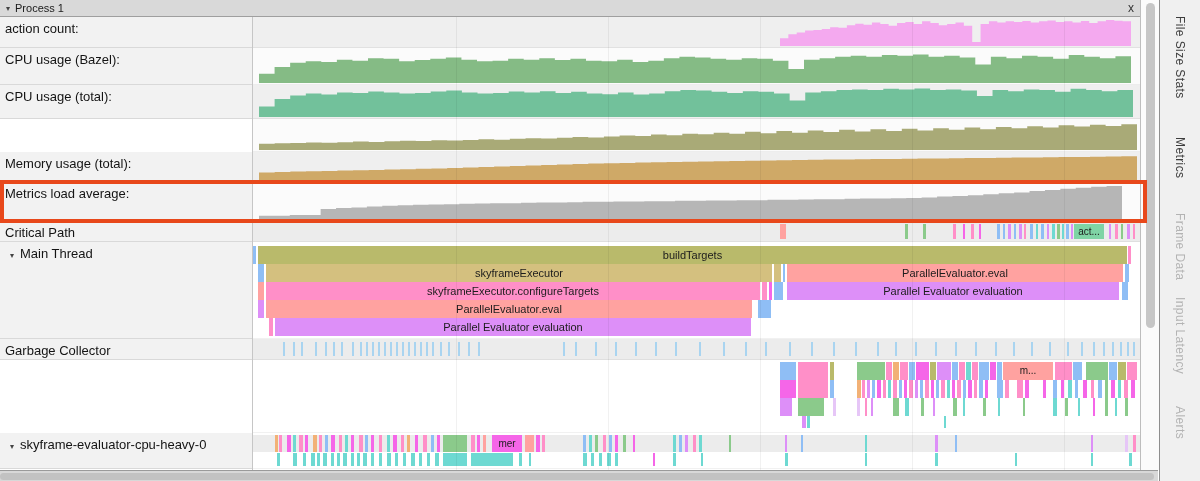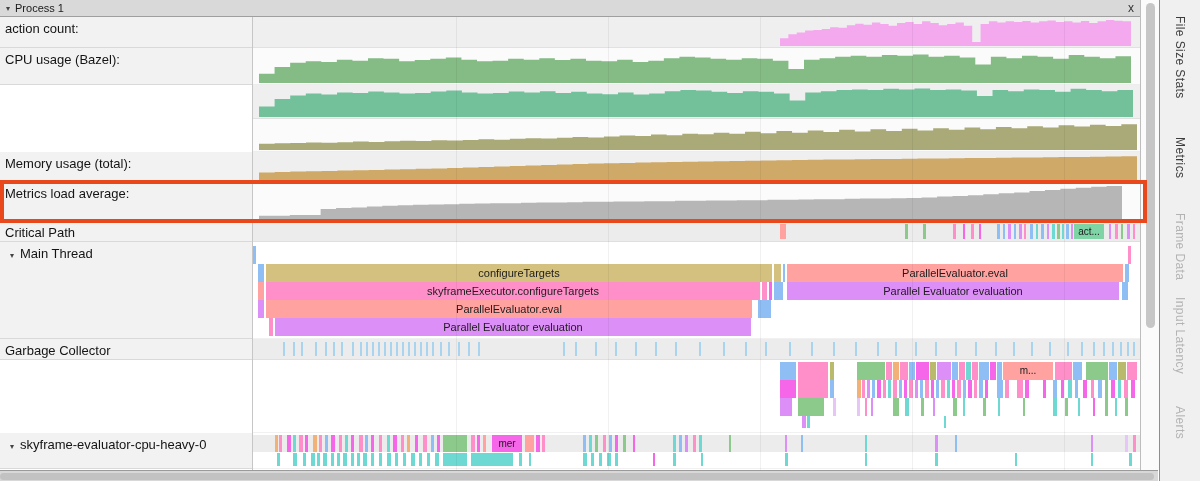--- a/index.html
+++ b/index.html
@@ -45,20 +45,21 @@
       <svg width="351" height="26" viewBox="0 0 351 26" preserveAspectRatio="none" style="position: absolute; left: 527px; bottom: 1px;">
         <path d="M0 26L0.00 18.20L8.36 18.20L8.36 14.30L16.71 14.30L16.71 12.48L25.07 12.48L25.07 10.40L33.43 10.40L33.43 9.88L41.79 9.88L41.79 9.10L50.14 9.10L50.14 7.28L58.50 7.28L58.50 7.80L66.86 7.80L66.86 5.20L75.21 5.20L75.21 3.64L83.57 3.64L83.57 4.68L91.93 4.68L91.93 2.60L100.29 2.60L100.29 3.90L108.64 3.90L108.64 5.72L117.00 5.72L117.00 3.12L125.36 3.12L125.36 2.08L133.71 2.08L133.71 3.90L142.07 3.90L142.07 1.30L150.43 1.30L150.43 3.12L158.79 3.12L158.79 5.20L167.14 5.20L167.14 3.90L175.50 3.90L175.50 2.60L183.86 2.60L183.86 5.72L192.21 5.72L192.21 22.10L200.57 22.10L200.57 3.90L208.93 3.90L208.93 1.30L217.29 1.30L217.29 2.60L225.64 2.60L225.64 1.30L234.00 1.30L234.00 2.08L242.36 2.08L242.36 1.04L250.71 1.04L250.71 2.60L259.07 2.60L259.07 1.30L267.43 1.30L267.43 0.52L275.79 0.52L275.79 2.08L284.14 2.08L284.14 1.30L292.50 1.30L292.50 2.60L300.86 2.60L300.86 1.04L309.21 1.04L309.21 3.12L317.57 3.12L317.57 1.30L325.93 1.30L325.93 0.00L334.29 0.00L334.29 0.78L342.64 0.78L342.64 1.30L351.00 1.30L351 26Z" fill="#f4a9ef"></path>
       </svg>
     </div>
     <div class="lbl" style="top: 31px; height: 37px;"><span>CPU usage (Bazel):</span></div>
     <div class="trk" style="top: 31px; height: 37px; background: rgb(251, 251, 251);">
       <svg width="872" height="31" viewBox="0 0 872 31" preserveAspectRatio="none" style="position: absolute; left: 6px; bottom: 1px;">
         <path d="M0 31L0.00 21.70L15.57 21.70L15.57 14.88L31.14 14.88L31.14 10.85L46.71 10.85L46.71 9.30L62.29 9.30L62.29 9.92L77.86 9.92L77.86 7.75L93.43 7.75L93.43 8.68L109.00 8.68L109.00 6.20L124.57 6.20L124.57 6.82L140.14 6.82L140.14 9.30L155.71 9.30L155.71 8.06L171.29 8.06L171.29 6.82L186.86 6.82L186.86 5.58L202.43 5.58L202.43 7.75L218.00 7.75L218.00 9.30L233.57 9.30L233.57 8.68L249.14 8.68L249.14 6.82L264.71 6.82L264.71 7.75L280.29 7.75L280.29 6.20L295.86 6.20L295.86 8.06L311.43 8.06L311.43 6.82L327.00 6.82L327.00 8.68L342.57 8.68L342.57 9.30L358.14 9.30L358.14 7.75L373.71 7.75L373.71 9.92L389.29 9.92L389.29 8.68L404.86 8.68L404.86 6.20L420.43 6.20L420.43 4.65L436.00 4.65L436.00 5.58L451.57 5.58L451.57 6.82L467.14 6.82L467.14 7.75L482.71 7.75L482.71 6.20L498.29 6.20L498.29 6.82L513.86 6.82L513.86 8.68L529.43 8.68L529.43 17.05L545.00 17.05L545.00 7.75L560.57 7.75L560.57 6.20L576.14 6.20L576.14 4.65L591.71 4.65L591.71 3.72L607.29 3.72L607.29 4.65L622.86 4.65L622.86 3.10L638.43 3.10L638.43 3.72L654.00 3.72L654.00 2.48L669.57 2.48L669.57 4.65L685.14 4.65L685.14 3.72L700.71 3.72L700.71 5.58L716.29 5.58L716.29 12.40L731.86 12.40L731.86 4.65L747.43 4.65L747.43 6.20L763.00 6.20L763.00 3.72L778.57 3.72L778.57 4.65L794.14 4.65L794.14 6.82L809.71 6.82L809.71 3.10L825.29 3.10L825.29 4.65L840.86 4.65L840.86 6.20L856.43 6.20L856.43 4.34L872.00 4.34L872 31Z" fill="#85bb85"></path>
       </svg>
     </div>
+    <div class="lbl" style="top: 68px; height: 34px;"><span>CPU usage (total):</span></div>
     <div class="trk" style="top: 68px; height: 34px; background: rgb(239, 239, 239);">
       <svg width="874" height="30" viewBox="0 0 874 30" preserveAspectRatio="none" style="position: absolute; left: 6px; bottom: 1px;">
         <path d="M0 30L0.00 19.50L15.61 19.50L15.61 12.00L31.21 12.00L31.21 8.40L46.82 8.40L46.82 6.60L62.43 6.60L62.43 7.50L78.04 7.50L78.04 5.40L93.64 5.40L93.64 6.00L109.25 6.00L109.25 4.50L124.86 4.50L124.86 5.40L140.46 5.40L140.46 6.60L156.07 6.60L156.07 6.00L171.68 6.00L171.68 4.50L187.29 4.50L187.29 3.60L202.89 3.60L202.89 5.40L218.50 5.40L218.50 6.60L234.11 6.60L234.11 6.00L249.71 6.00L249.71 4.50L265.32 4.50L265.32 5.40L280.93 5.40L280.93 4.20L296.54 4.20L296.54 6.00L312.14 6.00L312.14 4.80L327.75 4.80L327.75 6.60L343.36 6.60L343.36 7.20L358.96 7.20L358.96 5.40L374.57 5.40L374.57 7.50L390.18 7.50L390.18 6.60L405.79 6.60L405.79 4.20L421.39 4.20L421.39 3.00L437.00 3.00L437.00 3.60L452.61 3.60L452.61 4.80L468.21 4.80L468.21 6.00L483.82 6.00L483.82 4.20L499.43 4.20L499.43 4.80L515.04 4.80L515.04 6.60L530.64 6.60L530.64 13.50L546.25 13.50L546.25 5.40L561.86 5.40L561.86 4.20L577.46 4.20L577.46 3.00L593.07 3.00L593.07 2.40L608.68 2.40L608.68 3.00L624.29 3.00L624.29 1.80L639.89 1.80L639.89 2.40L655.50 2.40L655.50 1.50L671.11 1.50L671.11 3.00L686.71 3.00L686.71 2.40L702.32 2.40L702.32 3.60L717.93 3.60L717.93 9.00L733.54 9.00L733.54 3.00L749.14 3.00L749.14 4.20L764.75 4.20L764.75 2.40L780.36 2.40L780.36 3.00L795.96 3.00L795.96 4.80L811.57 4.80L811.57 1.80L827.18 1.80L827.18 3.00L842.79 3.00L842.79 4.20L858.39 4.20L858.39 3.00L874.00 3.00L874 30Z" fill="#72c19b"></path>
       </svg>
     </div>
     <div class="trk" style="top: 102px; height: 33px; background: rgb(251, 251, 251);">
       <svg width="878" height="28" viewBox="0 0 878 28" preserveAspectRatio="none" style="position: absolute; left: 6px; bottom: 1px;">
         <path d="M0 28L0.00 21.84L15.68 21.84L15.68 21.28L31.36 21.28L31.36 21.00L47.04 21.00L47.04 20.44L62.71 20.44L62.71 20.72L78.39 20.72L78.39 20.16L94.07 20.16L94.07 19.60L109.75 19.60L109.75 19.88L125.43 19.88L125.43 19.32L141.11 19.32L141.11 18.76L156.79 18.76L156.79 19.04L172.46 19.04L172.46 18.20L188.14 18.20L188.14 18.48L203.82 18.48L203.82 17.92L219.50 17.92L219.50 17.36L235.18 17.36L235.18 17.64L250.86 17.64L250.86 16.80L266.54 16.80L266.54 16.24L282.21 16.24L282.21 16.52L297.89 16.52L297.89 15.68L313.57 15.68L313.57 15.12L329.25 15.12L329.25 15.40L344.93 15.40L344.93 14.56L360.61 14.56L360.61 13.44L376.29 13.44L376.29 14.00L391.96 14.00L391.96 12.60L407.64 12.60L407.64 13.16L423.32 13.16L423.32 11.76L439.00 11.76L439.00 12.32L454.68 12.32L454.68 10.64L470.36 10.64L470.36 11.76L486.04 11.76L486.04 9.80L501.71 9.80L501.71 11.20L517.39 11.20L517.39 8.96L533.07 8.96L533.07 10.64L548.75 10.64L548.75 8.40L564.43 8.40L564.43 10.08L580.11 10.08L580.11 7.84L595.79 7.84L595.79 9.52L611.46 9.52L611.46 7.28L627.14 7.28L627.14 8.96L642.82 8.96L642.82 6.72L658.50 6.72L658.50 8.40L674.18 8.40L674.18 6.16L689.86 6.16L689.86 7.84L705.54 7.84L705.54 5.60L721.21 5.60L721.21 7.28L736.89 7.28L736.89 5.04L752.57 5.04L752.57 6.16L768.25 6.16L768.25 4.20L783.93 4.20L783.93 5.60L799.61 5.60L799.61 3.36L815.29 3.36L815.29 4.48L830.96 4.48L830.96 2.80L846.64 2.80L846.64 3.92L862.32 3.92L862.32 2.24L878.00 2.24L878 28Z" fill="#a9aa77"></path>
       </svg>
     </div>
@@ -101,23 +102,24 @@
       <div class="badge" style="left: 821px; top: 3px; width: 30px; height: 15px; background: rgb(127, 212, 165); line-height: 15px;">act...</div>
       <div class="slice" style="left: 856px; top: 3px; width: 2px; height: 15px; background: rgb(221, 143, 248); line-height: 15px;"></div>
       <div class="slice" style="left: 862px; top: 3px; width: 3px; height: 15px; background: rgb(255, 143, 200); line-height: 15px;"></div>
       <div class="slice" style="left: 868px; top: 3px; width: 2px; height: 15px; background: rgb(139, 202, 139); line-height: 15px;"></div>
       <div class="slice" style="left: 874px; top: 3px; width: 3px; height: 15px; background: rgb(221, 143, 248); line-height: 15px;"></div>
       <div class="slice" style="left: 880px; top: 3px; width: 2px; height: 15px; background: rgb(255, 143, 200); line-height: 15px;"></div>
     </div>
     <div class="lbl" style="top: 225px; height: 97px;"><span class="arr">▾</span><span>Main Thread</span></div>
     <div class="trk" style="top: 225px; height: 97px; background: rgb(255, 255, 255);">
       <div class="slice" style="left: 0px; top: 4px; width: 3px; height: 18px; background: rgb(143, 190, 245); line-height: 18px;"></div>
+      <div class="bar" style="left: 5px; top: 4px; width: 869px; height: 18px; background: rgb(185, 186, 107); line-height: 18px;">buildTargets</div>
       <div class="slice" style="left: 875px; top: 4px; width: 3px; height: 18px; background: rgb(255, 143, 200); line-height: 18px;"></div>
       <div class="slice" style="left: 5px; top: 22px; width: 6px; height: 18px; background: rgb(143, 190, 245); line-height: 18px;"></div>
-      <div class="bar" style="left: 13px; top: 22px; width: 506px; height: 18px; background: rgb(212, 192, 127); line-height: 18px;">configureTargets</div>
+      <div class="bar" style="left: 13px; top: 22px; width: 506px; height: 18px; background: rgb(212, 192, 127); line-height: 18px;">skyframeExecutor</div>
       <div class="slice" style="left: 521px; top: 22px; width: 7px; height: 18px; background: rgb(212, 192, 127); line-height: 18px;"></div>
       <div class="slice" style="left: 530px; top: 22px; width: 2px; height: 18px; background: rgb(143, 190, 245); line-height: 18px;"></div>
       <div class="bar" style="left: 534px; top: 22px; width: 336px; height: 18px; background: rgb(255, 162, 160); line-height: 18px;">ParallelEvaluator.eval</div>
       <div class="slice" style="left: 872px; top: 22px; width: 4px; height: 18px; background: rgb(143, 190, 245); line-height: 18px;"></div>
       <div class="slice" style="left: 5px; top: 40px; width: 6px; height: 18px; background: rgb(255, 162, 160); line-height: 18px;"></div>
       <div class="bar" style="left: 13px; top: 40px; width: 494px; height: 18px; background: rgb(255, 143, 200); line-height: 18px;">skyframeExecutor.configureTargets</div>
       <div class="slice" style="left: 509px; top: 40px; width: 5px; height: 18px; background: rgb(255, 143, 200); line-height: 18px;"></div>
       <div class="slice" style="left: 516px; top: 40px; width: 3px; height: 18px; background: rgb(245, 102, 232); line-height: 18px;"></div>
       <div class="slice" style="left: 521px; top: 40px; width: 9px; height: 18px; background: rgb(143, 190, 245); line-height: 18px;"></div>
       <div class="bar" style="left: 534px; top: 40px; width: 332px; height: 18px; background: rgb(221, 143, 248); line-height: 18px;">Parallel Evaluator evaluation</div>

